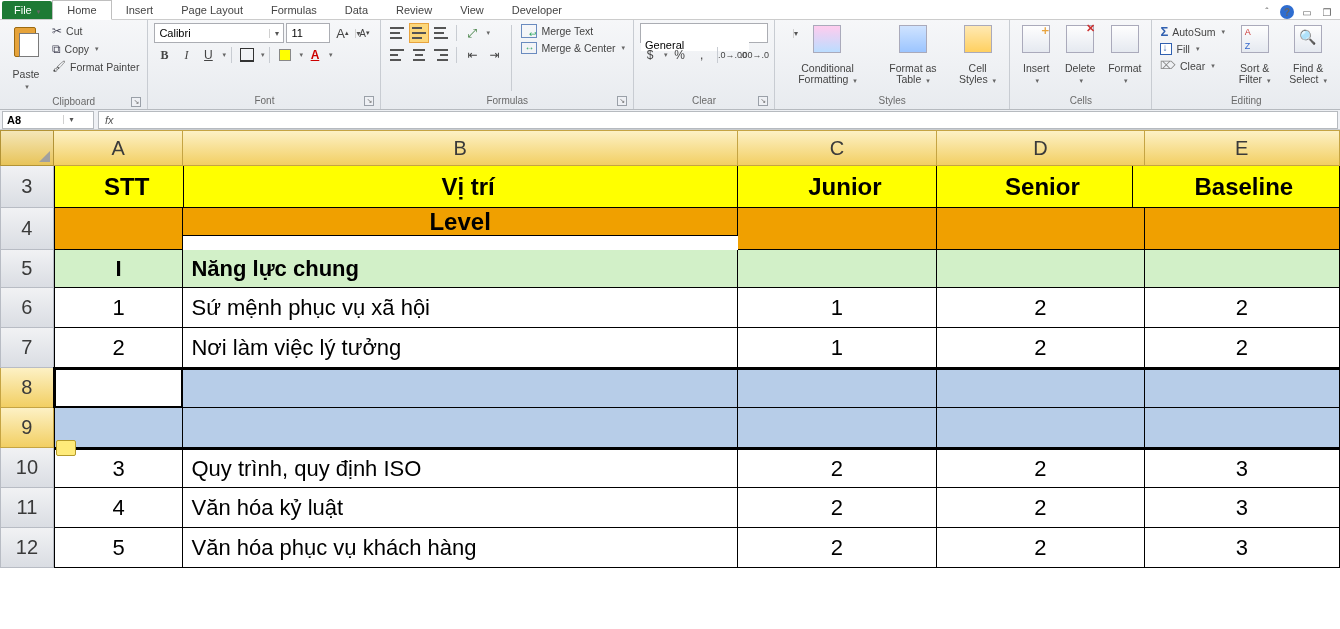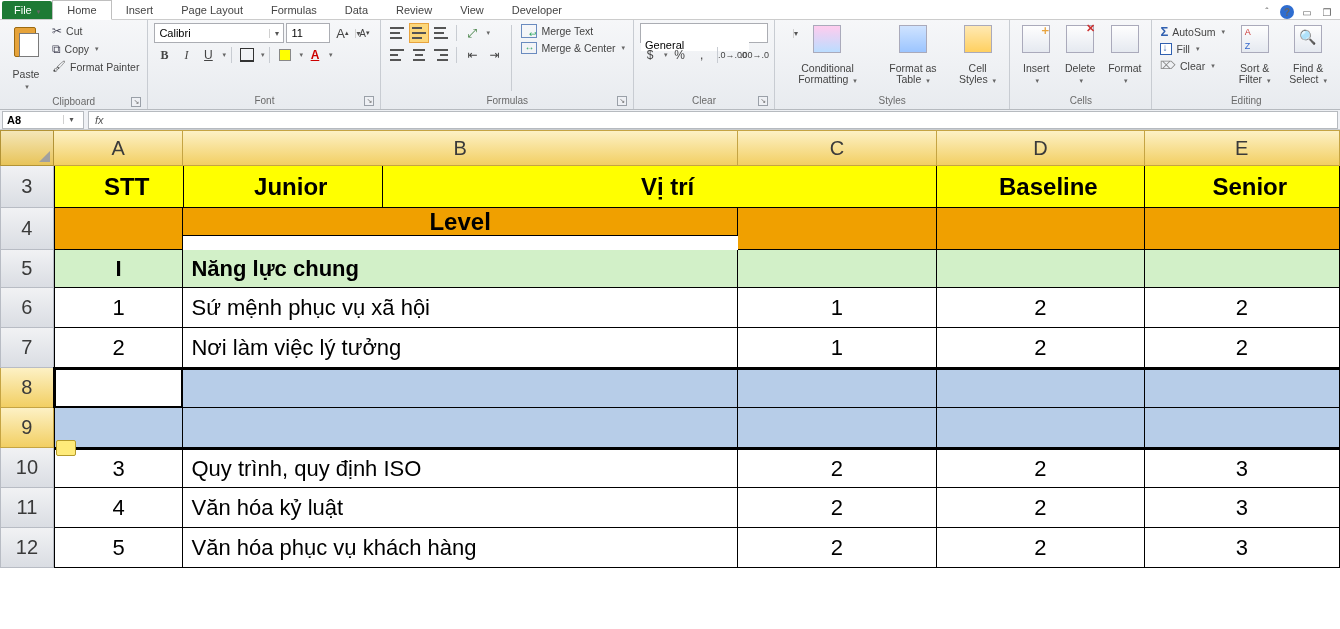--- a/index.html
+++ b/index.html
@@ -36,21 +36,21 @@
 .combo input { border:none; outline:none; padding:0 4px; width:70px; font-size:11px; }
 .combo .cbtn { width:14px; text-align:center; border-left:1px solid #d0d0d0; font-size:8px; color:#555; cursor:pointer; }
 
 
 .paste-ico { width:30px; height:34px; position:relative; }
 .paste-ico::before { content:""; position:absolute; left:3px; top:2px; width:20px; height:28px; background:#e6a33a; border:1px solid #9c6a10; border-radius:2px; }
 .paste-ico::after { content:""; position:absolute; left:8px; top:8px; width:18px; height:22px; background:#fff; border:1px solid #7a7a7a; }
 
 
 .fbar { display:flex; align-items:center; height:20px; border-bottom:1px solid #c8ccd2; background:#eef0f4; }
-.name-box { width:82px; display:flex; align-items:center; border:1px solid #b6babf; background:#fff; margin:1px 0 1px 2px; height:18px; }
+.name-box { width:92px; display:flex; align-items:center; border:1px solid #b6babf; background:#fff; margin:1px 0 1px 2px; height:18px; }
 .name-box input { border:none; outline:none; width:60px; font-size:11px; padding:0 4px; font-weight:bold; }
 .name-box .nbtn { width:16px; text-align:center; font-size:8px; color:#555; border-left:1px solid #d0d0d0; cursor:pointer; }
 .fx-area { display:flex; align-items:center; flex:1; background:#fff; border:1px solid #b6babf; margin:1px 2px 1px 4px; height:18px; }
 .fx-area .fxlbl { font-style:italic; padding:0 6px; color:#555; cursor:pointer; font-size:11px; }
 .fx-area input { flex:1; border:none; outline:none; font-size:11px; }
 
 
 .grid-wrap { position:relative; }
 .col-headers { display:flex; }
 .corner { width:54px; height:36px; background:linear-gradient(#f4e6b8,#e8c459); border:1px solid #b29336; position:relative; }
@@ -375,24 +375,24 @@
   <div class="ch" style="width: 130px;">A</div>
       <div class="ch" style="width: 556px;">B</div>
       <div class="ch" style="width: 200px;">C</div>
       <div class="ch" style="width: 208px;">D</div>
       <div class="ch" style="width: 196px;">E</div>
     </div>
   <div id="rows-container">
       <div class="row" style="height: 42px; position: relative;">
         <div class="rh" style="height: 42px;">3</div>
         <div class="cell first center hdr-yellow" style="width: 130px; height: 42px;">STT</div>
+        <div class="cell center hdr-yellow" style="width: 556px; height: 42px;">Vị trí</div>
         <div class="cell center hdr-yellow" style="width: 200px; height: 42px;">Junior</div>
-        <div class="cell center hdr-yellow" style="width: 556px; height: 42px;">Vị trí</div>
+        <div class="cell center hdr-yellow" style="width: 196px; height: 42px;">Senior</div>
         <div class="cell center hdr-yellow" style="width: 208px; height: 42px;">Baseline</div>
-        <div class="cell center hdr-yellow" style="width: 196px; height: 42px;">Senior</div>
       </div>
       <div class="row" style="height: 42px; position: relative;">
         <div class="rh" style="height: 42px;">4</div>
         <div class="cell first center hdr-orange" style="width: 130px; height: 42px;"></div>
         <div class="cell center hdr-orange" style="width: 556px; height: 28px;">Level</div>
         <div class="cell center hdr-orange" style="width: 200px; height: 42px;"></div>
         <div class="cell center hdr-orange" style="width: 208px; height: 42px;"></div>
         <div class="cell center hdr-orange" style="width: 196px; height: 42px;"></div>
       </div>
       <div class="row" style="height: 38px; position: relative;">

